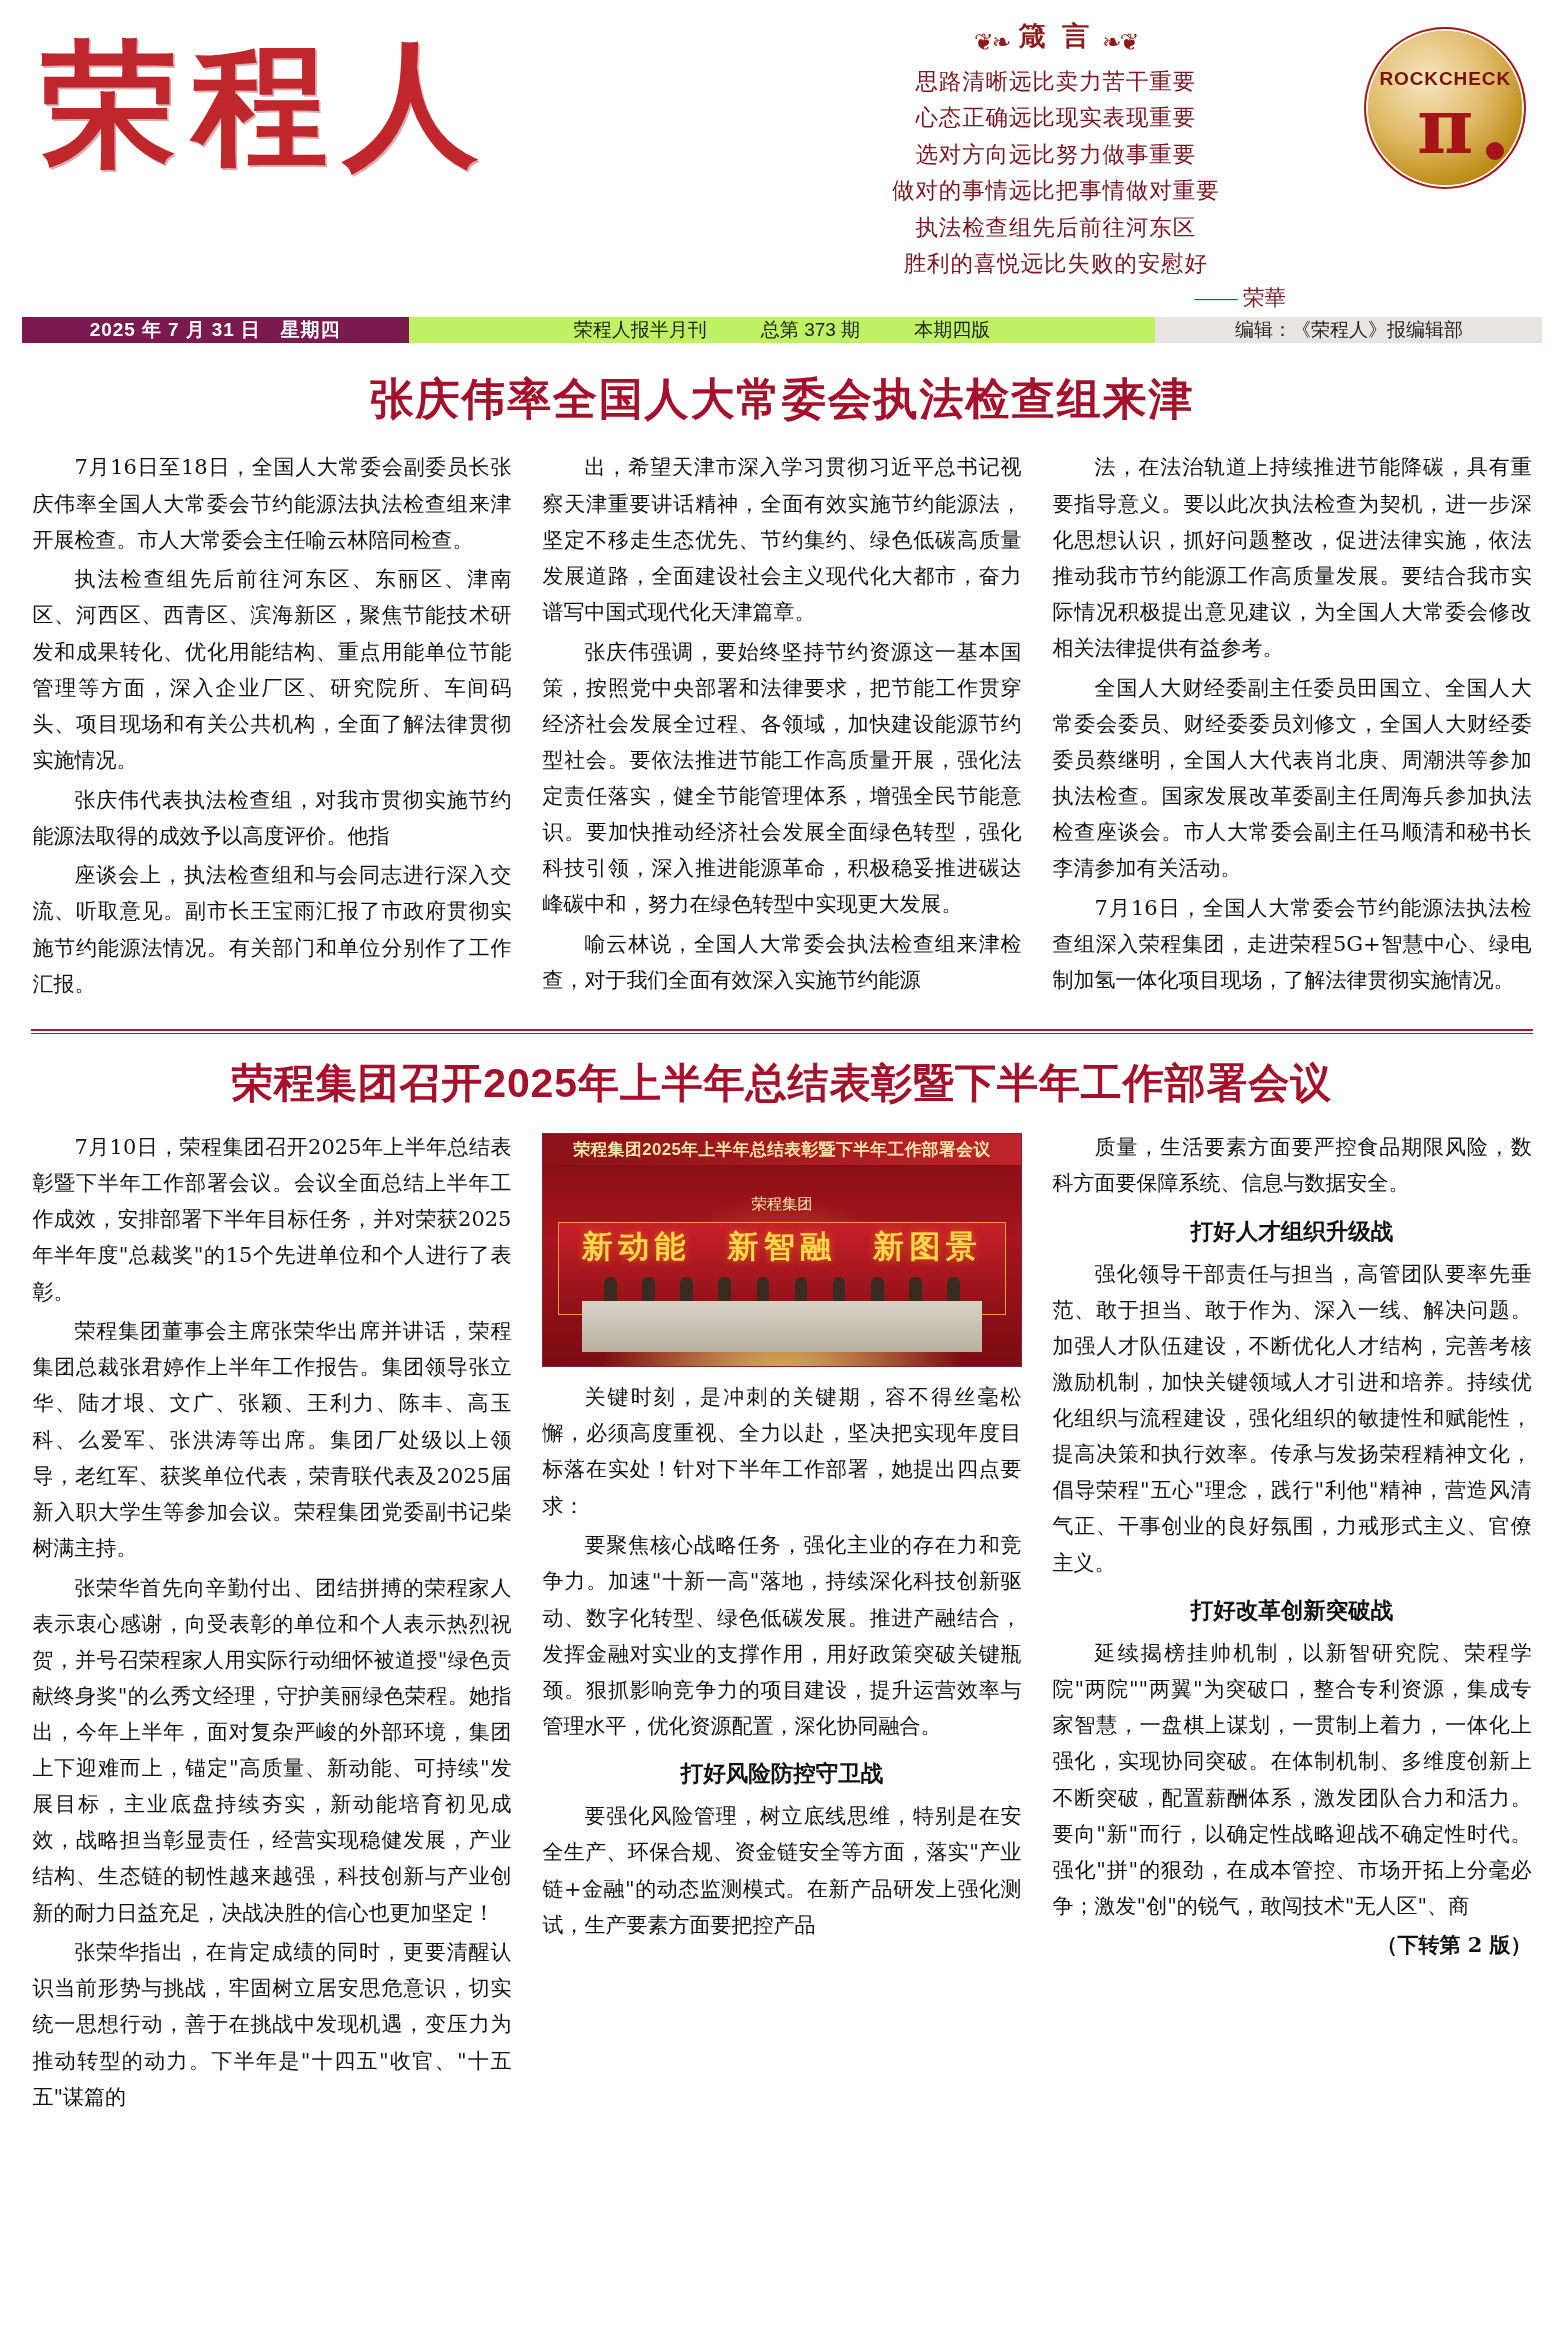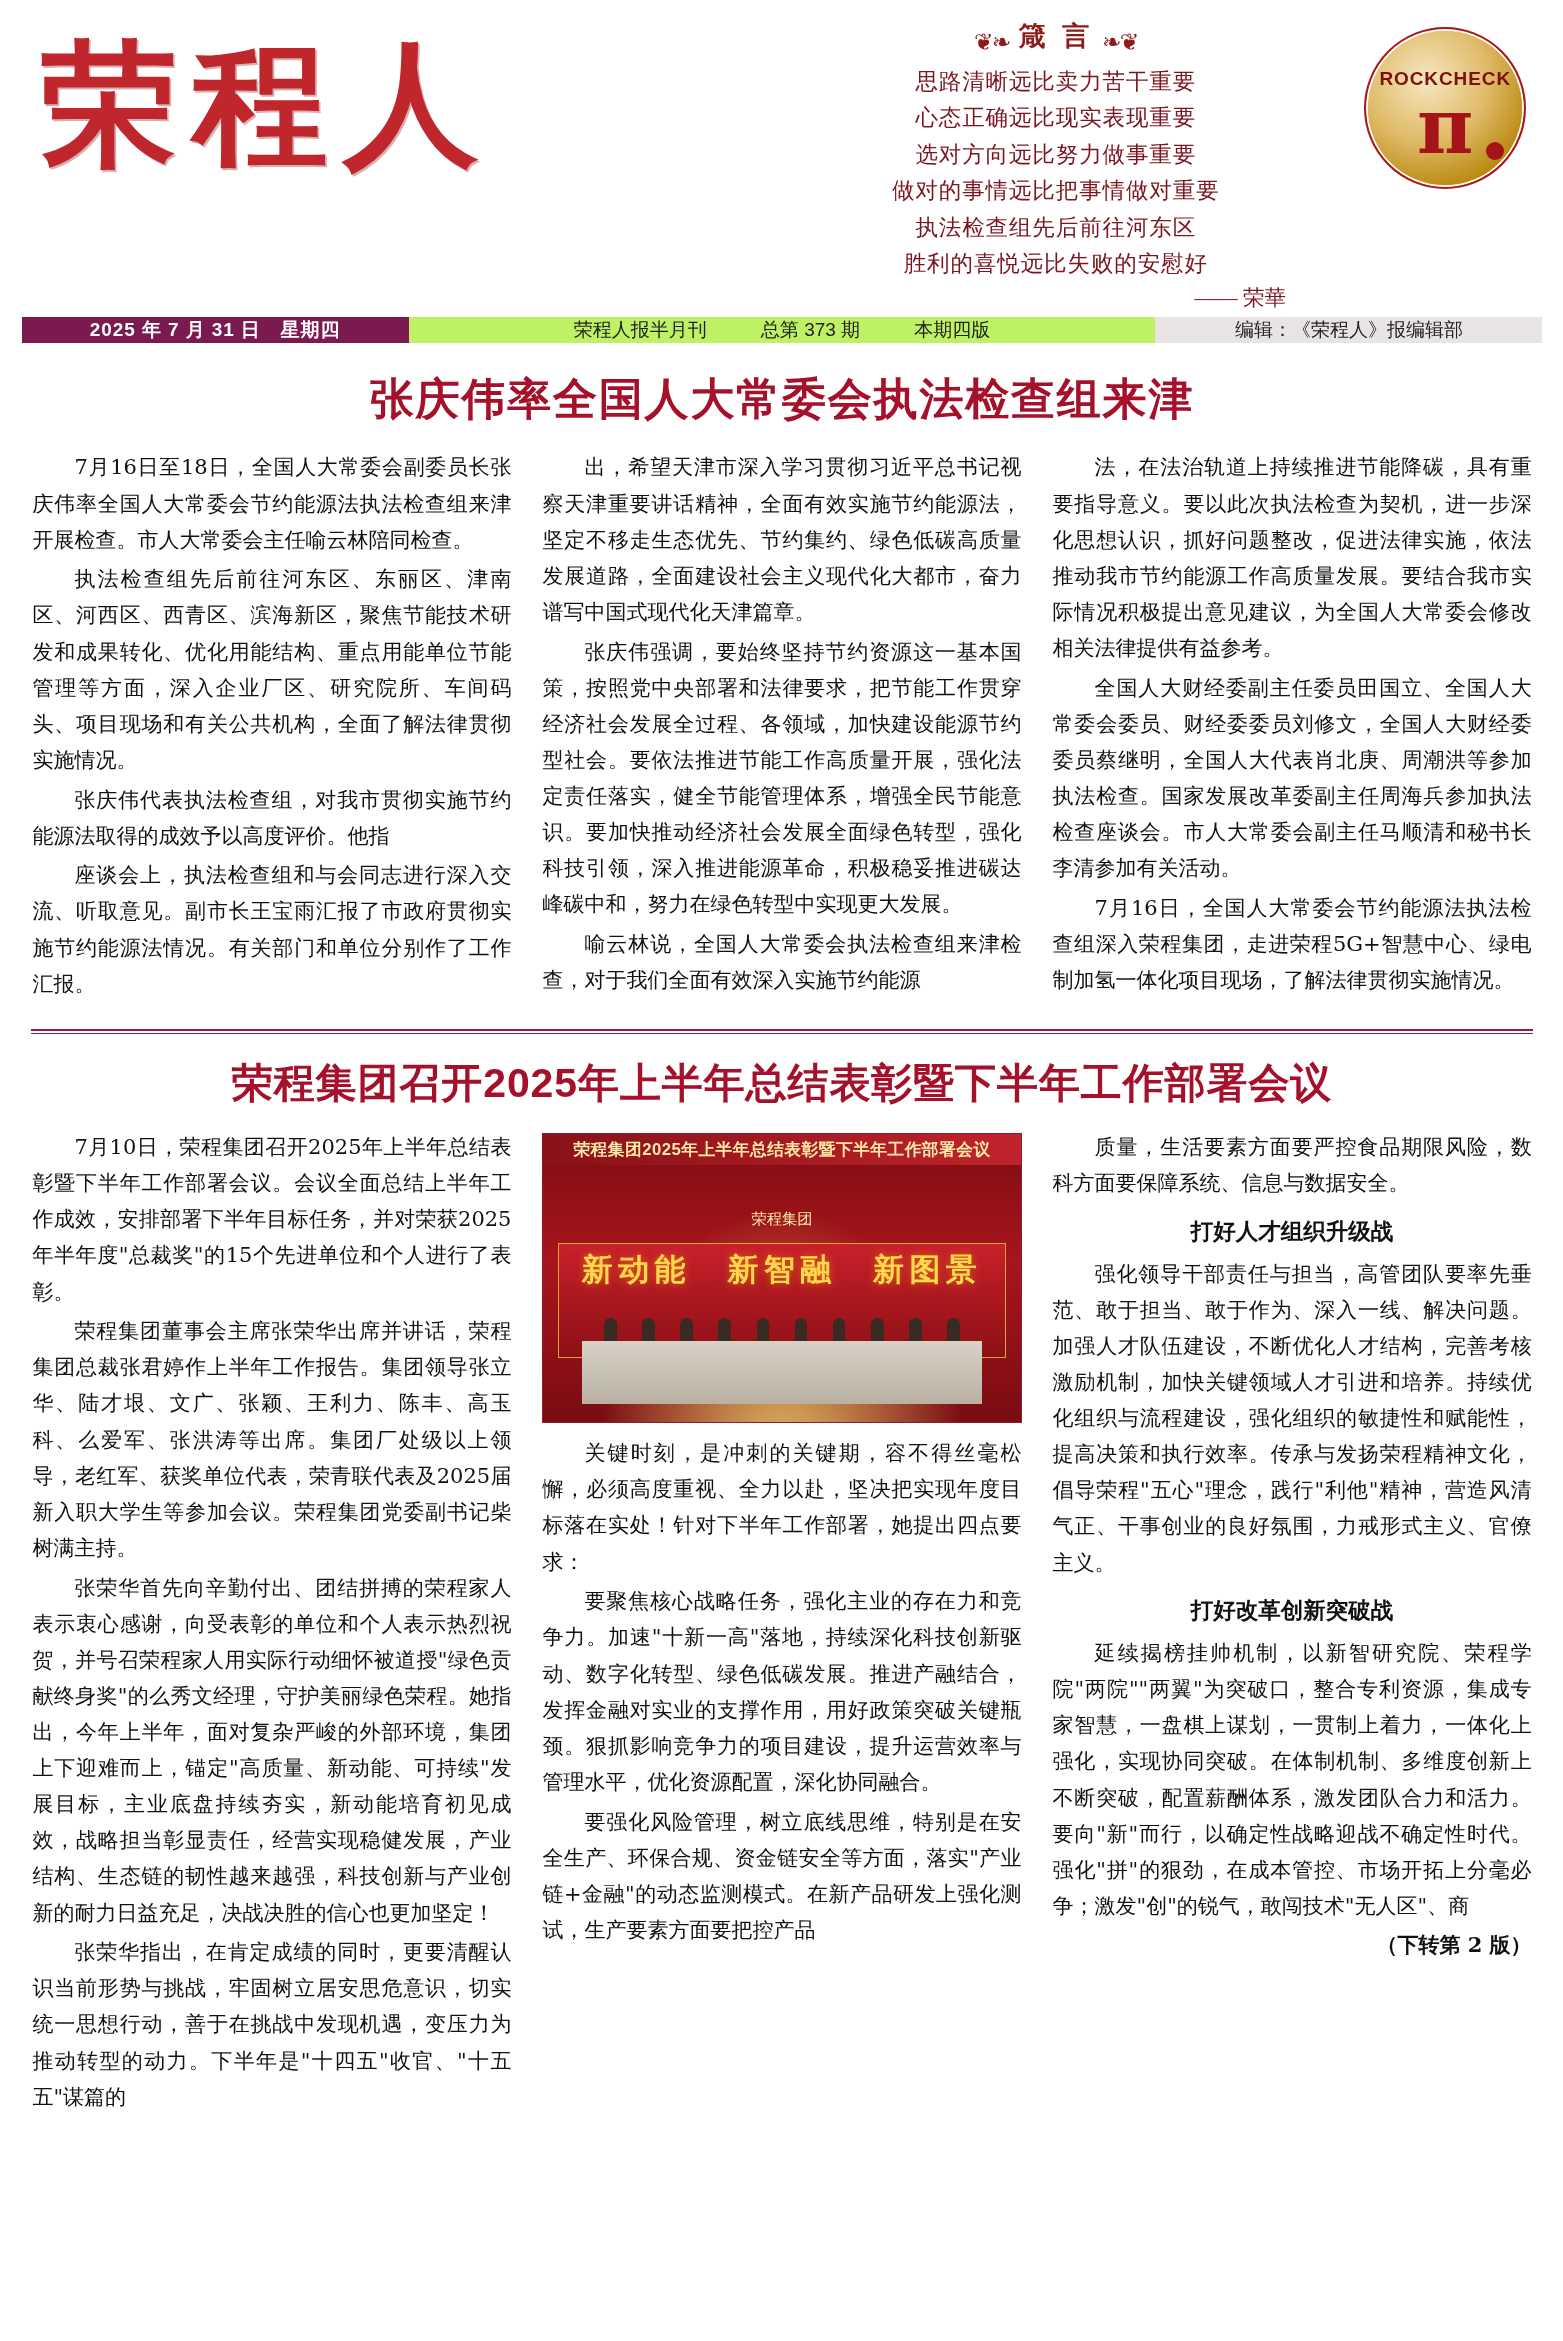--- a/index.html
+++ b/index.html
@@ -103,21 +103,21 @@
   
   .headline2 {
     text-align:center;
     font-family:"Liberation Sans",sans-serif;
     font-weight:bold;
     font-size:41px;
     color:#a5112a;
     letter-spacing:0.9px;
     margin:21.6px 0 18px 0;
   }
-  .photo { width:100%; height:290px; position:relative; margin:3.6px 0 12.6px 0; overflow:hidden; border:0.9px solid #b08; border-color:#8a1f3c; }
+  .photo { width:100%; height:234px; position:relative; margin:3.6px 0 12.6px 0; overflow:hidden; border:0.9px solid #b08; border-color:#8a1f3c; }
   .photo-caption-bar {
     position:absolute; top:0; left:0; right:0; height:31px;
     background:linear-gradient(90deg,#8a1118,#c0232b);
     color:#ffe9a8; font-size:16.7px; font-weight:bold;
     font-family:"Liberation Sans",sans-serif;
     display:flex; align-items:center; justify-content:center; letter-spacing:0.5px;
     z-index:3;
   }
   .photo-bg {
     position:absolute; inset:0;
@@ -245,20 +245,21 @@
             <i></i>
           <i></i>
             <i></i>
           <i></i>
             <i></i>
         </div>
         <div class="photo-table"></div>
       </div>
       <p class="body">关键时刻，是冲刺的关键期，容不得丝毫松懈，必须高度重视、全力以赴，坚决把实现年度目标落在实处！针对下半年工作部署，她提出四点要求：</p>
       <p class="body">要聚焦核心战略任务，强化主业的存在力和竞争力。加速"十新一高"落地，持续深化科技创新驱动、数字化转型、绿色低碳发展。推进产融结合，发挥金融对实业的支撑作用，用好政策突破关键瓶颈。狠抓影响竞争力的项目建设，提升运营效率与管理水平，优化资源配置，深化协同融合。</p>
+      <div class="sub">打好风险防控守卫战</div>
       <p class="body">要强化风险管理，树立底线思维，特别是在安全生产、环保合规、资金链安全等方面，落实"产业链+金融"的动态监测模式。在新产品研发上强化测试，生产要素方面要把控产品</p>
     </div>
 
     <div class="col">
       <p class="body">质量，生活要素方面要严控食品期限风险，数科方面要保障系统、信息与数据安全。</p>
       <div class="sub">打好人才组织升级战</div>
       <p class="body">强化领导干部责任与担当，高管团队要率先垂范、敢于担当、敢于作为、深入一线、解决问题。加强人才队伍建设，不断优化人才结构，完善考核激励机制，加快关键领域人才引进和培养。持续优化组织与流程建设，强化组织的敏捷性和赋能性，提高决策和执行效率。传承与发扬荣程精神文化，倡导荣程"五心"理念，践行"利他"精神，营造风清气正、干事创业的良好氛围，力戒形式主义、官僚主义。</p>
       <div class="sub">打好改革创新突破战</div>
       <p class="body">延续揭榜挂帅机制，以新智研究院、荣程学院"两院""两翼"为突破口，整合专利资源，集成专家智慧，一盘棋上谋划，一贯制上着力，一体化上强化，实现协同突破。在体制机制、多维度创新上不断突破，配置薪酬体系，激发团队合力和活力。要向"新"而行，以确定性战略迎战不确定性时代。强化"拼"的狠劲，在成本管控、市场开拓上分毫必争；激发"创"的锐气，敢闯技术"无人区"、商</p>
       <div class="cont">（下转第 2 版）</div>

